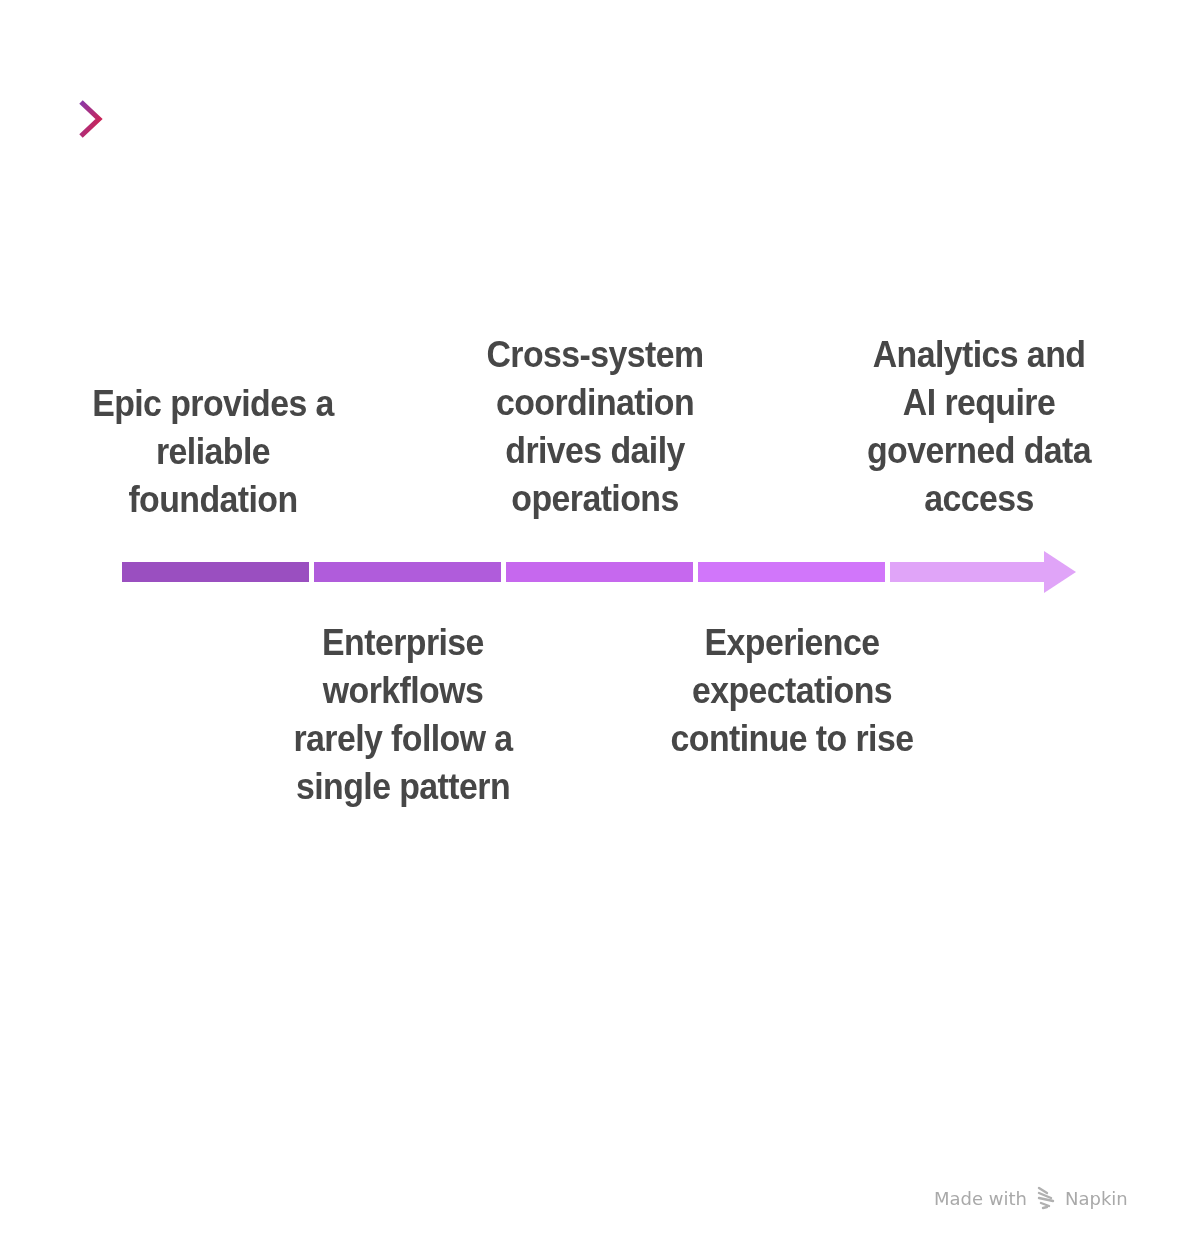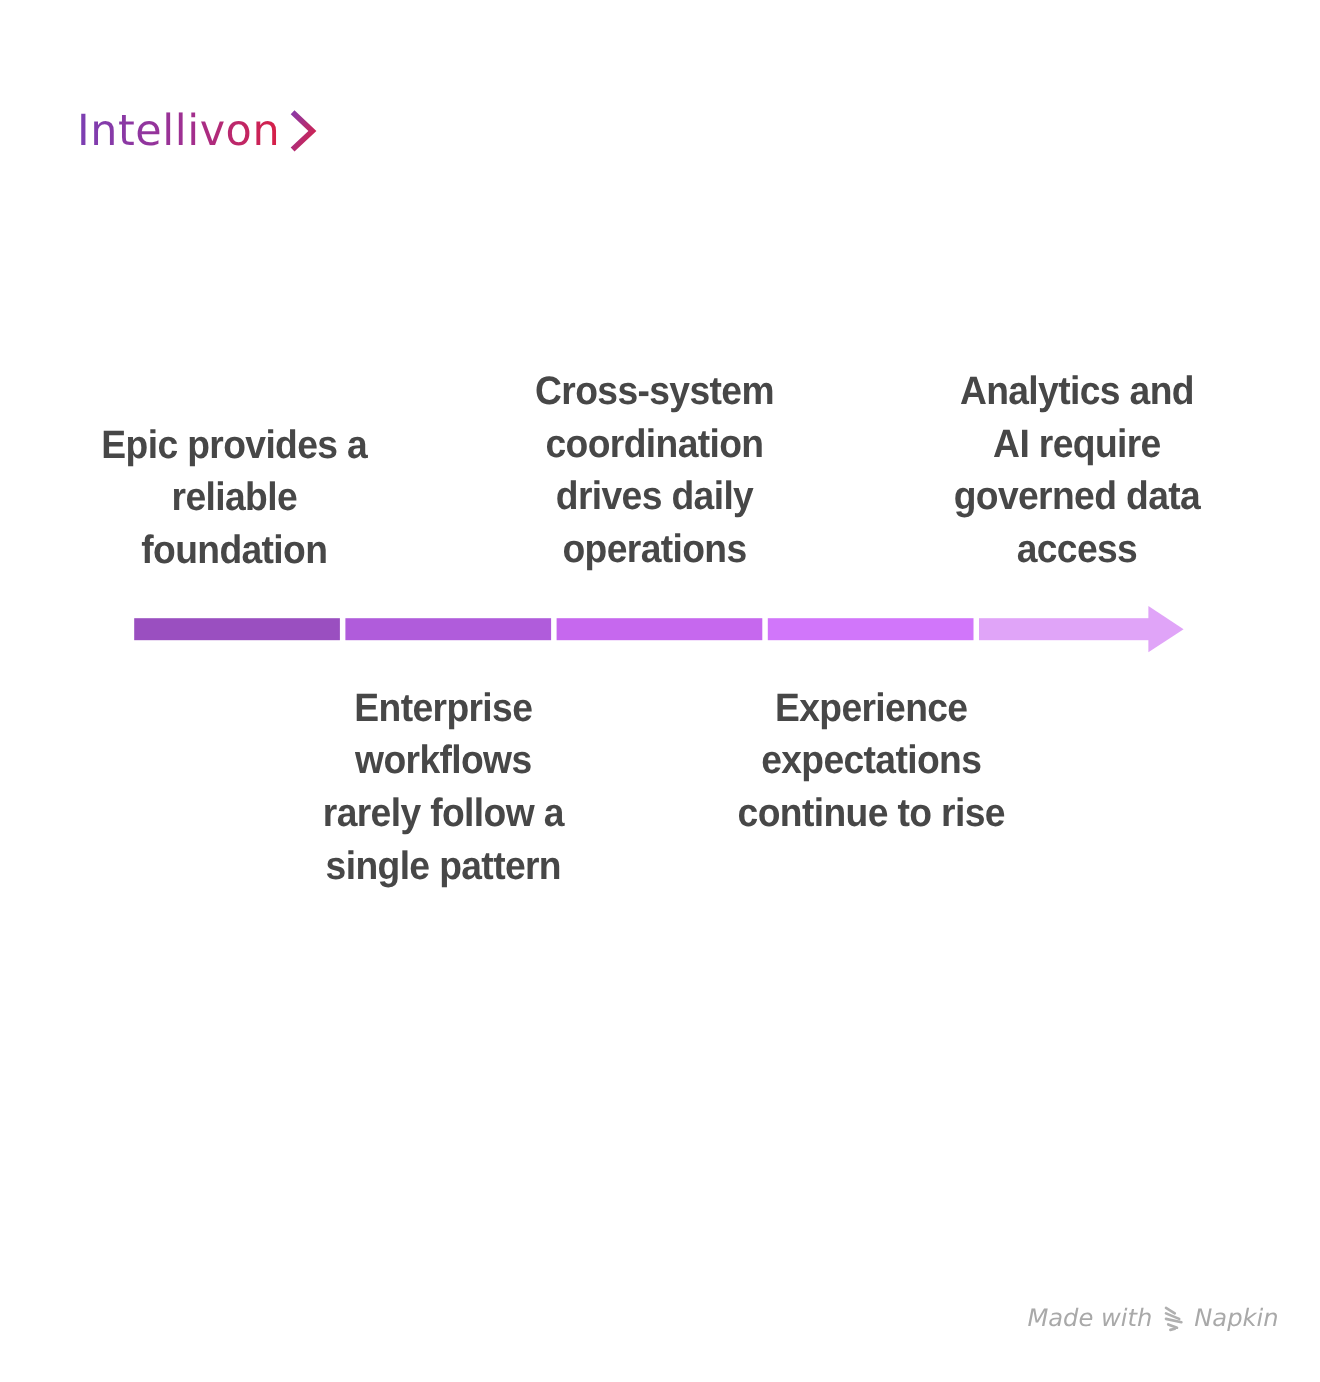--- a/index.html
+++ b/index.html
@@ -7,28 +7,27 @@
   .logo { position:absolute; left:70px; top:94px; height:50px; display:flex; align-items:center; }
   .logo-text { font-family:"DejaVu Sans", sans-serif; font-size:39px; font-weight:400; letter-spacing:0.5px;
     background:linear-gradient(90deg,#7b3fb3 0%,#a02f90 55%,#d81f45 100%); -webkit-background-clip:text; background-clip:text; color:transparent; }
   .logo-chevron { margin-left:6px; width:28px; height:40px; }
   .label { position:absolute; width:300px; text-align:center; color:#474747; font-weight:700;
     font-size:36px; line-height:48px; letter-spacing:-0.6px; transform:scaleX(0.94); }
   .seg { position:absolute; top:562px; height:20px; }
   .arrowhead { position:absolute; left:1044px; top:551px; width:0; height:0;
     border-top:21px solid transparent; border-bottom:21px solid transparent; border-left:32px solid #e0a4f8; }
   .credit { position:absolute; left:934px; top:1186px; display:flex; align-items:center; gap:8px;
-    font-family:"DejaVu Sans", sans-serif; font-size:22px; color:#a9a9a9;font-style:italic; }
+    font-family:"DejaVu Sans", sans-serif; font-size:18px; color:#a9a9a9; }
   .credit-icon { width:22px; height:24px; }
 </style>
 </head>
 <body>
 
 <div class="logo">
-  <span class="logo-text">Intellivon</span>
   <svg class="logo-chevron" viewBox="0 0 28 40">
     <defs>
         <linearGradient id="cg" x1="0" y1="0" x2="1" y2="1">
           <stop offset="0" stop-color="#8a3aa8"></stop>
           <stop offset="1" stop-color="#d81f45"></stop>
         </linearGradient>
       </defs>
     <polyline points="5,3 23,20 5,37" fill="none" stroke="url(#cg)" stroke-width="5" stroke-linejoin="miter"></polyline>
   </svg>
 </div>

